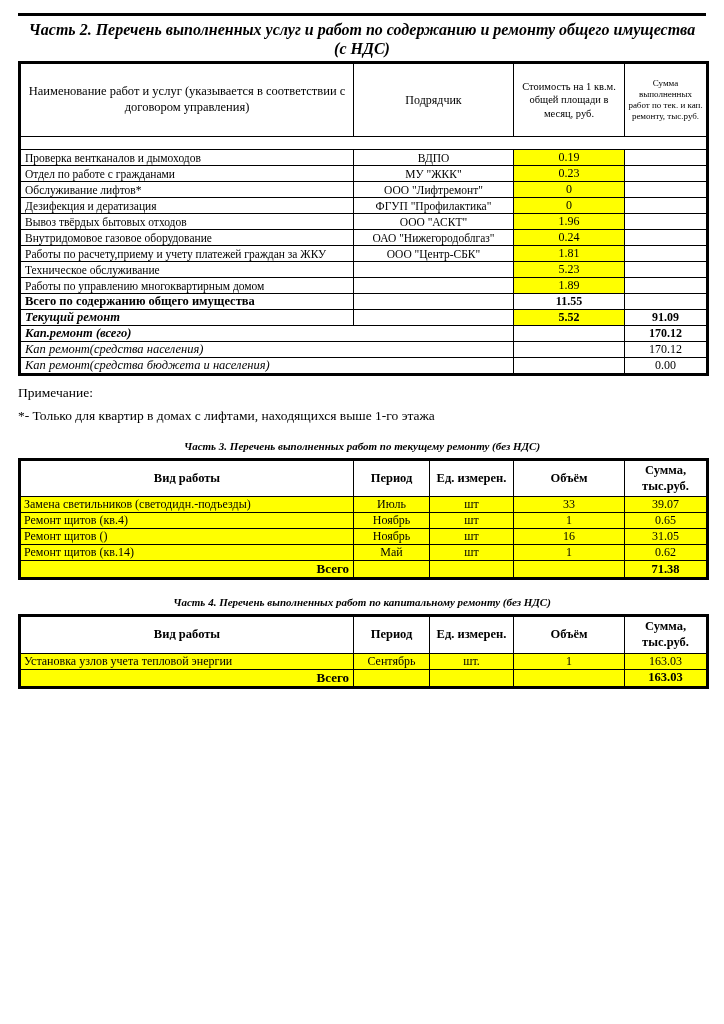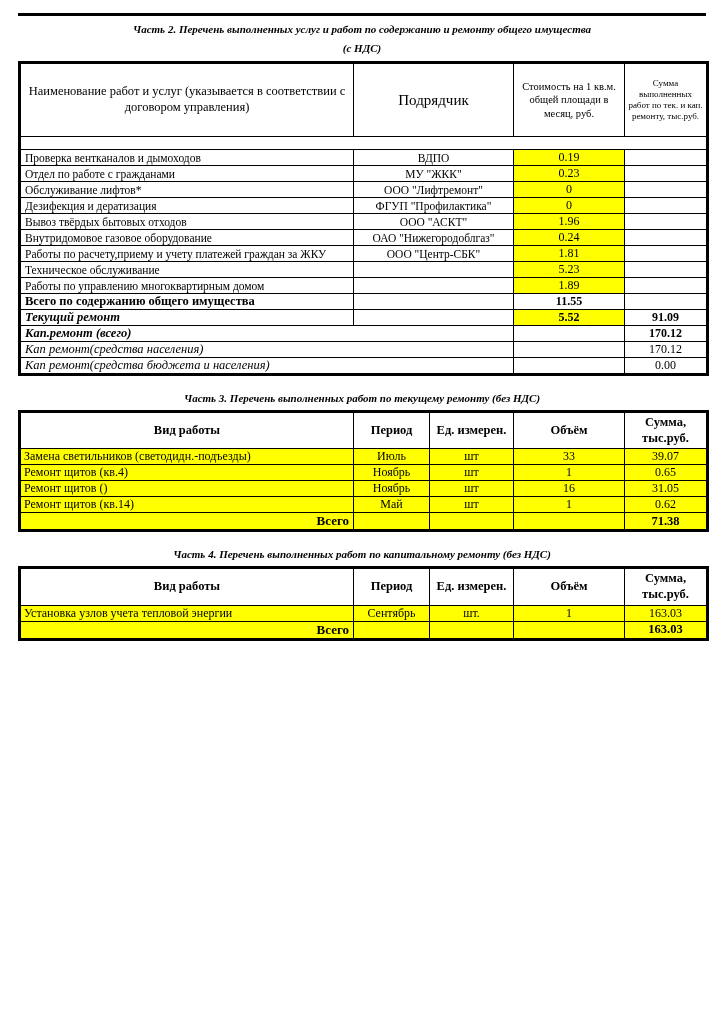--- a/index.html
+++ b/index.html
@@ -1,31 +1,31 @@
 <!DOCTYPE html>
 <html style="--hl: #ffff00;"><head>
 <meta charset="utf-8">
 <style>
   html,body{margin:0;padding:0;background:#ffffff;}
   body{width:724px;height:1024px;font-family:"Liberation Serif",serif;color:#000;}
   .page{position:relative;width:724px;height:1024px;overflow:hidden;background:#fff;}
   .inner{padding:0 18px;}
   .top-rule{margin-top:13px;border-top:3px solid #000;height:0;}
-  .doc-title{font-weight:bold;font-style:italic;font-size:11px;line-height:19px;text-align:center;margin-top:4px;}
+  .doc-title{font-weight:bold;font-style:italic;font-size:16px;line-height:19px;text-align:center;margin-top:4px;}
   .sec-title{font-weight:bold;font-style:italic;font-size:11px;text-align:center;margin-top:16px;}
 
   table{border-collapse:collapse;table-layout:fixed;width:688px;}
   .doc-table{border:3px solid #000;margin-top:3px;}
   td{border:1px solid #000;padding:0 4px;font-size:11.5px;height:15px;vertical-align:middle;overflow:hidden;white-space:nowrap;}
 
   
   .hdr td{white-space:normal;text-align:center;padding:2px 3px;line-height:1.25;}
   .t2 .hdr td{height:68px;}
   .h-name{font-size:12.5px;}
-  .h-contractor{font-size:15px;}
+  .h-contractor{font-size:12px;}
   .h-cost{font-size:10.5px;}
   .h-sum{font-size:9px;line-height:11px;}
 
   .b{font-weight:bold;}
   .bi{font-weight:bold;font-style:italic;}
   .lbl{text-align:left;}
   .val{text-align:center;}
   .right{text-align:left;}
   .y{background:var(--hl,#ffff00);}
 
@@ -160,20 +160,24 @@
         <td class="val">170.12</td>
       </tr>
       <tr class="r-sub">
         <td class="lbl right" colspan="2">Кап ремонт(средства бюджета и населения)</td>
         <td></td>
         <td class="val">0.00</td>
       </tr>
     </tbody>
       </table>
 
+    <div class="note">
+      <div>Примечание:</div>
+      <div class="line2">*- Только для квартир в домах с лифтами, находящихся выше 1-го этажа</div>
+    </div>
 
     <div class="sec-title">Часть 3. Перечень выполненных работ по текущему ремонту (без НДС)</div>
 
     <table class="doc-table t3" style="margin-top:6px;">
       <colgroup>
         <col style="width:334px">
           <col style="width:76px">
           <col style="width:84px">
           <col style="width:111px">
           <col style="width:83px">

